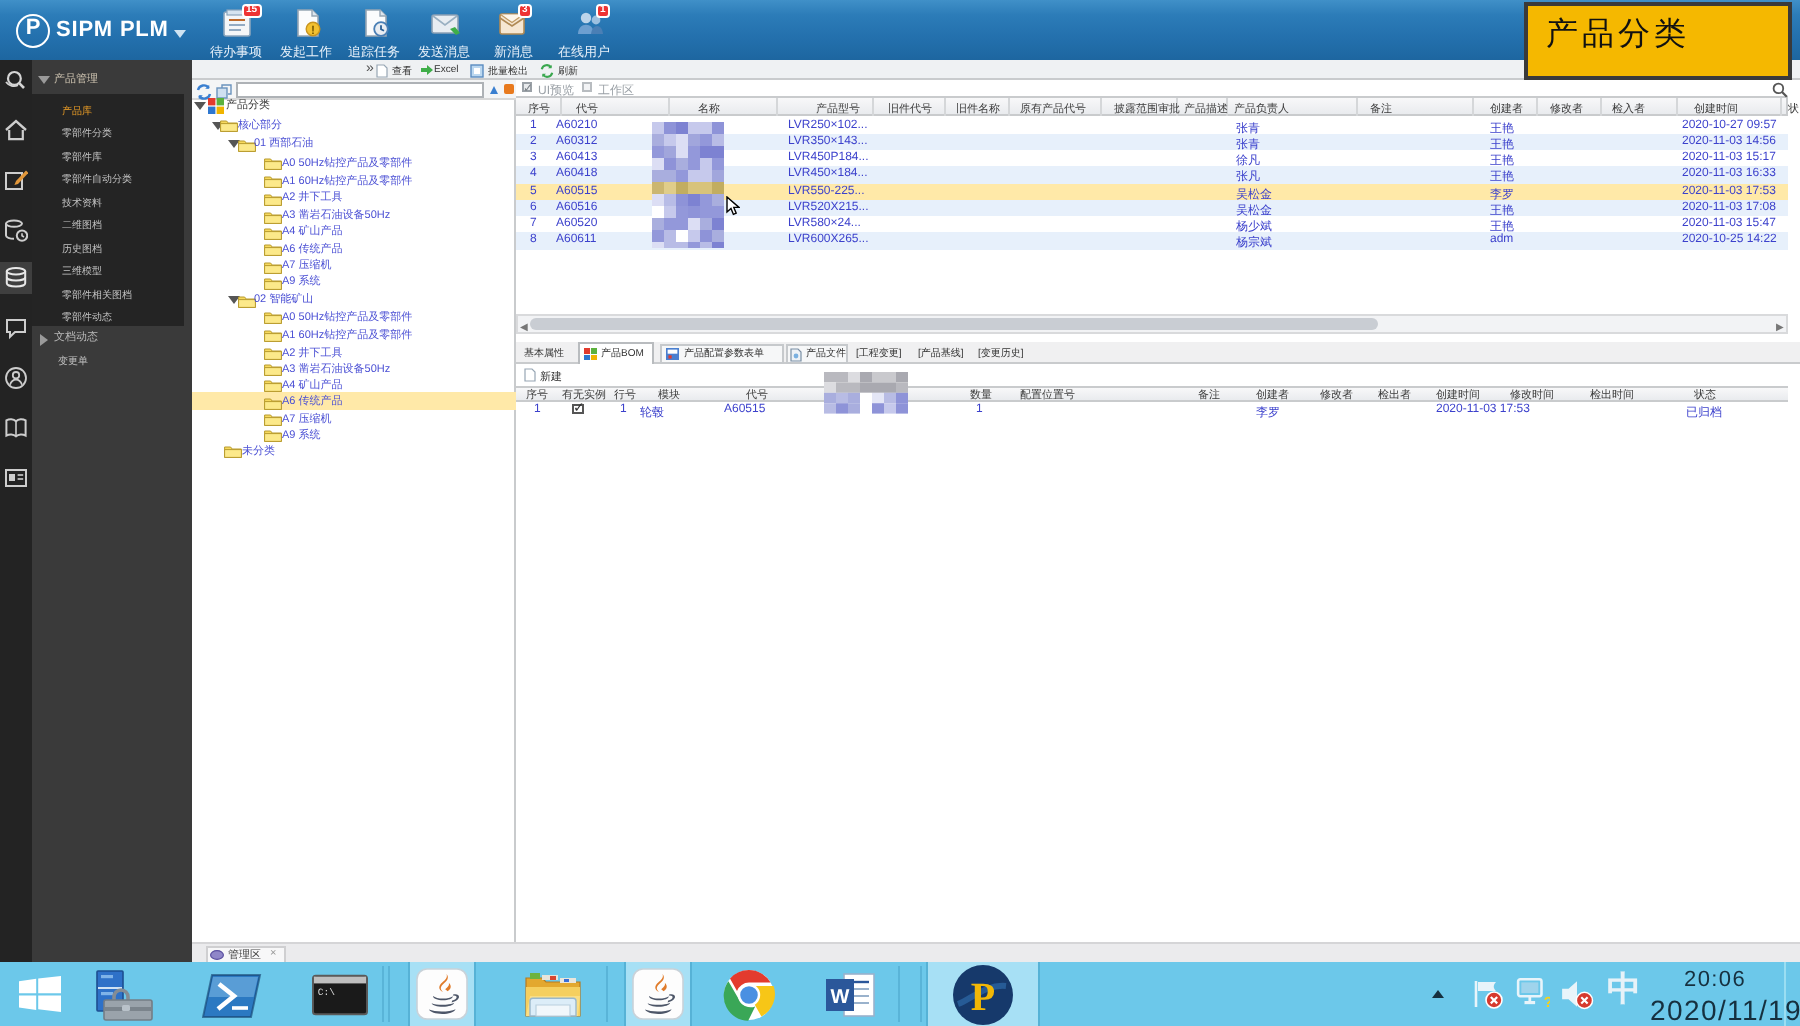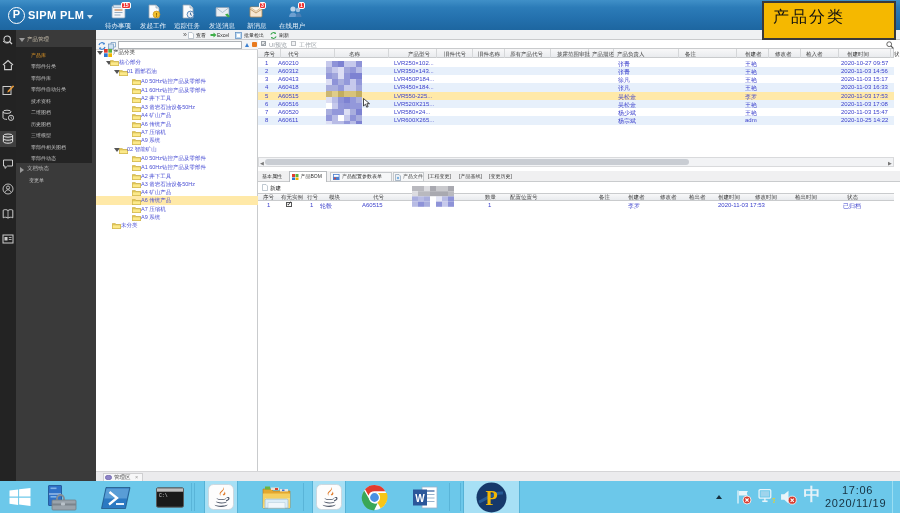--- a/index.html
+++ b/index.html
@@ -697,19 +697,19 @@
 <line x1="4" y1="12" x2="9" y2="12" stroke="#e8f4fa" stroke-width="1.5"></line>
         <line x1="6.5" y1="9" x2="6.5" y2="12" stroke="#e8f4fa" stroke-width="1.3"></line>
 <text x="13" y="14" font-size="7" fill="#f7d117" font-weight="bold">?</text>
       </svg>
     <svg class="abs" style="left:780px;top:7px;width:17px;height:18px" viewBox="0 0 16 15">
 <path d="M1 5h3l4-3.5v12L4 10H1z" fill="#e8f4fa"></path>
 <circle cx="11.5" cy="10.5" r="3.8" fill="#d63a2e" stroke="#fff" stroke-width="0.7"></circle>
 <path d="M10 9l3 3M13 9l-3 3" stroke="#fff" stroke-width="1"></path>
       </svg>
     <div class="abs" style="left:802px;top:3px;width:20px;height:22px;color:#e6f2f8;font-size:17px;font-weight:bold;text-align:center;line-height:22px;">中</div>
-    <div class="abs" style="left:842px;top:3px;color:#16303f;font-size:11px;letter-spacing:0.7px;">17:06</div>
-    <div class="abs" style="left:825px;top:16.2px;color:#16303f;font-size:11px;letter-spacing:0.7px;">2020/11/19</div>
+    <div class="abs" style="left:842px;top:3px;color:#16303f;font-size:11px;letter-spacing:0.7px;">20:06</div>
+    <div class="abs" style="left:825px;top:16.2px;color:#16303f;font-size:14px;letter-spacing:0.7px;">2020/11/19</div>
     <div class="abs" style="left:892px;top:0;width:1px;height:32px;background:#9adef2;"></div>
   </div>
   <div class="abs" id="anno">
       <div class="abs" id="annotext">产品分类</div>
     </div>
 </div>
 </body></html>

